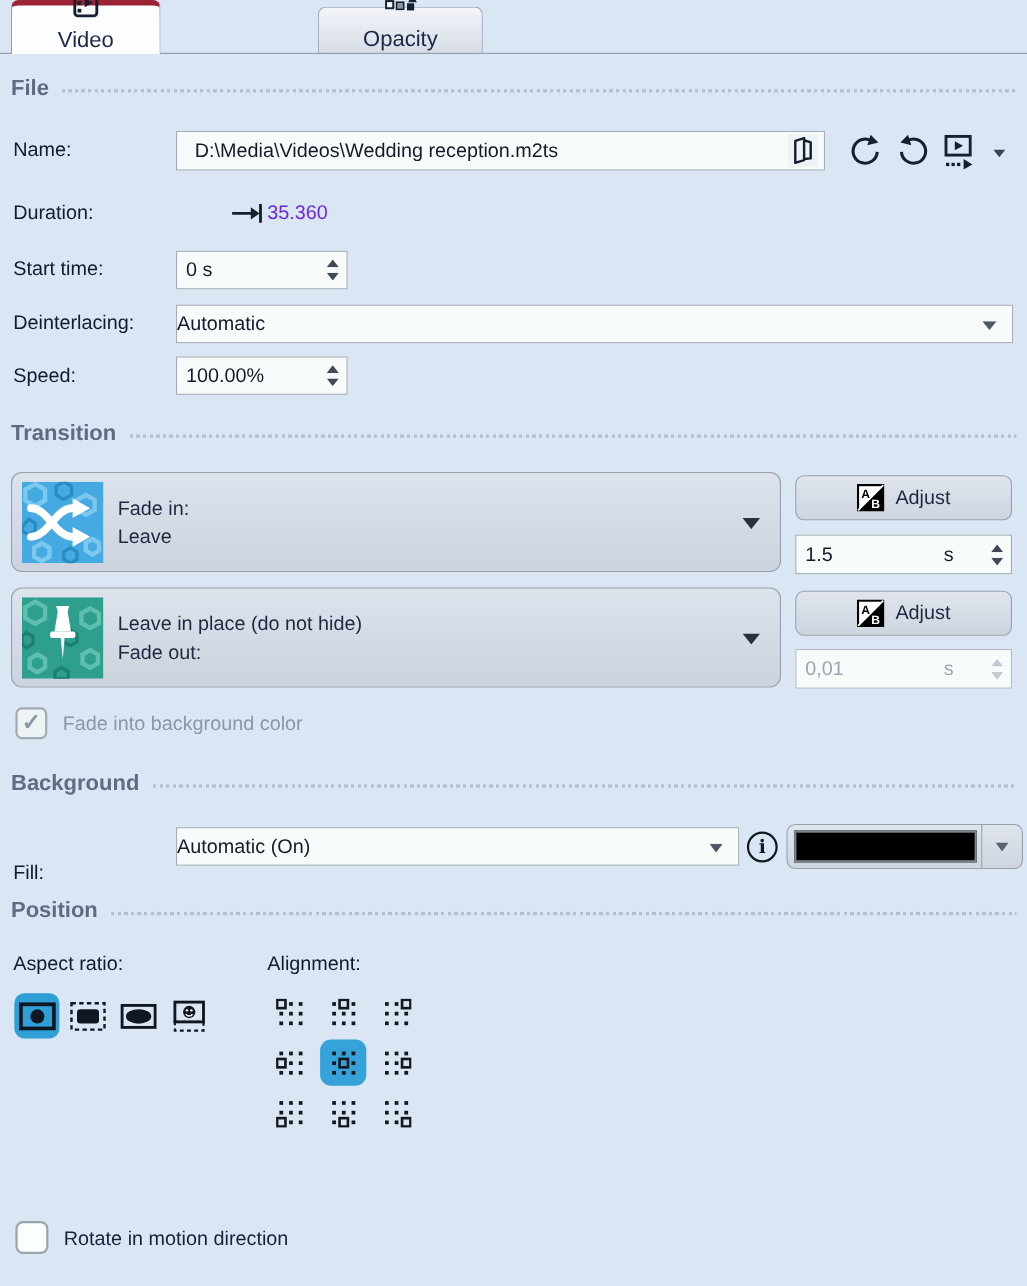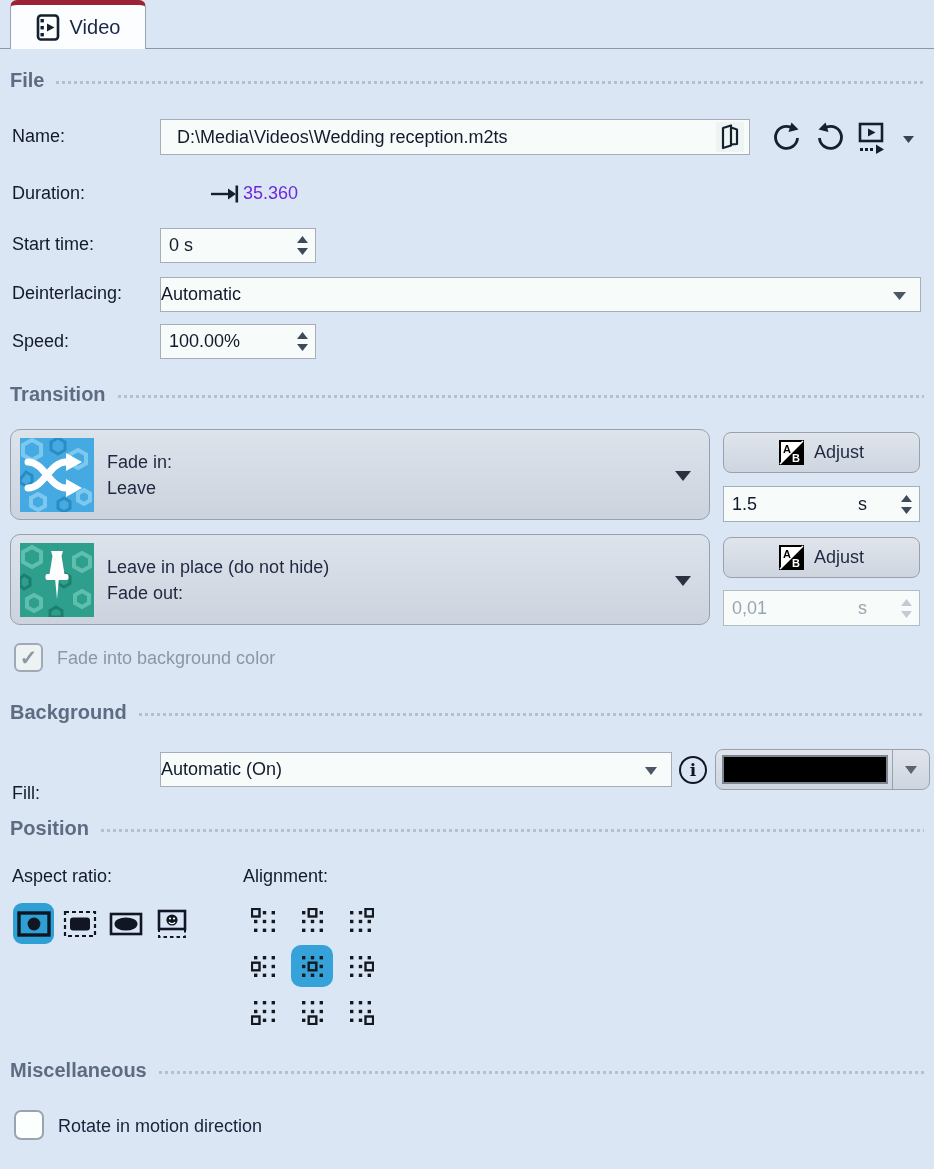--- a/index.html
+++ b/index.html
@@ -1,22 +1,22 @@
 <!DOCTYPE html>
 <html><head>
 <meta charset="utf-8">
 <style>
   * { margin:0; padding:0; box-sizing:border-box; }
   html,body { width:934px; height:1169px; }
   body { font-family:"Liberation Sans", sans-serif; background:#dbe6f5; }
   #app { position:relative; width:934px; height:1169px; background:#dbe6f5; overflow:hidden; }
 
   
-  .tab { position:absolute; display:flex; align-items:center; justify-content:center; gap:10px;
-         font-size:20px; color:#1a2747; cursor:default; }
+  .tab { position:absolute; display:flex; align-items:center; justify-content:flex-end; gap:10px;
+         font-size:20px; color:#1a2747; cursor:default;flex-direction:column; }
   .tab.active { left:10px; top:0; width:136px; height:49px; background:#fcfdfe;
                 border:1px solid #98a1af; border-bottom:none; border-top:5px solid #9b2335;
                 border-radius:7px 7px 0 0; z-index:3; }
   .tab.inactive { top:6px; height:42px; background:linear-gradient(#f2f4f8,#d8dde6);
                   border:1px solid #a9b0bc; border-bottom:none; border-radius:7px 7px 0 0; z-index:1; }
   #tab-sound { left:149px; width:137px; }
   #tab-opacity { left:289px; width:150px; }
   .tabs-baseline { position:absolute; left:0; top:48px; width:934px; height:1px; background:#8e97a6; z-index:2; }
 
   
@@ -99,20 +99,32 @@
         <rect x="4.5" y="5" width="3.4" height="3.4" fill="#15202f"></rect>
         <rect x="4.5" y="12" width="3.4" height="3.4" fill="#15202f"></rect>
         <rect x="4.5" y="19" width="3.4" height="3.4" fill="#15202f"></rect>
         <polygon points="11,9.5 18.5,13.5 11,17.5" fill="#15202f"></polygon>
       </svg>
     </span>
     <span>Video</span>
   </div>
 
 
+  <div class="tab inactive" id="tab-opacity">
+    <span>
+      <svg width="30" height="26" viewBox="0 0 30 26">
+        <path d="M5 12 C5 4 25 4 26 11" fill="none" stroke="#15202f" stroke-width="2.2"></path>
+        <polygon points="26,6 30,13 22,13" fill="#15202f"></polygon>
+        <rect x="2" y="12" width="6.5" height="6.5" fill="#fff" stroke="#15202f" stroke-width="1.8"></rect>
+        <rect x="11.5" y="13" width="6.5" height="6.5" fill="#8e959f" stroke="#15202f" stroke-width="1.4"></rect>
+        <rect x="21" y="14" width="6.5" height="6.5" fill="#15202f"></rect>
+      </svg>
+    </span>
+    <span>Opacity</span>
+  </div>
 
   <div class="tabs-baseline"></div>
 
   <div class="section-header" style="top:66px;">
     <span class="title">File</span>
     <span class="dots"></span>
   </div>
 
   <span class="label" style="left:12px; top:126px;">Name:</span>
   <input class="text-input field" style="left: 160px; top: 119px; width: 590px; height: 36px;" readonly="" value="D:\Media\Videos\Wedding reception.m2ts">
@@ -516,21 +528,17 @@
           <rect x="3" y="11.8" width="3.4" height="3.4" fill="#14181f"></rect>
           <rect x="11.8" y="11.8" width="3.4" height="3.4" fill="#14181f"></rect>
           <rect x="20.6" y="11.8" width="3.4" height="3.4" fill="#14181f"></rect>
           <rect x="3" y="20.6" width="3.4" height="3.4" fill="#14181f"></rect>
           <rect x="11.8" y="20.6" width="3.4" height="3.4" fill="#14181f"></rect>
           <rect x="18.5" y="18.5" width="7.6" height="7.6" fill="none" stroke="#14181f" stroke-width="2.4"></rect>
         </svg>
       </div>
     </div>
 
-  <div class="section-header" style="top:1056px;">
-    <span class="title">Miscellaneous</span>
-    <span class="dots"></span>
-  </div>
 
   <div class="checkbox unchecked" style="left:14px; top:1110px; width:30px; height:30px;"></div>
   <span class="check-label-dark" style="left:58px; top:1116px;">Rotate in motion direction</span>
 
 </div>
 
 </body></html>

